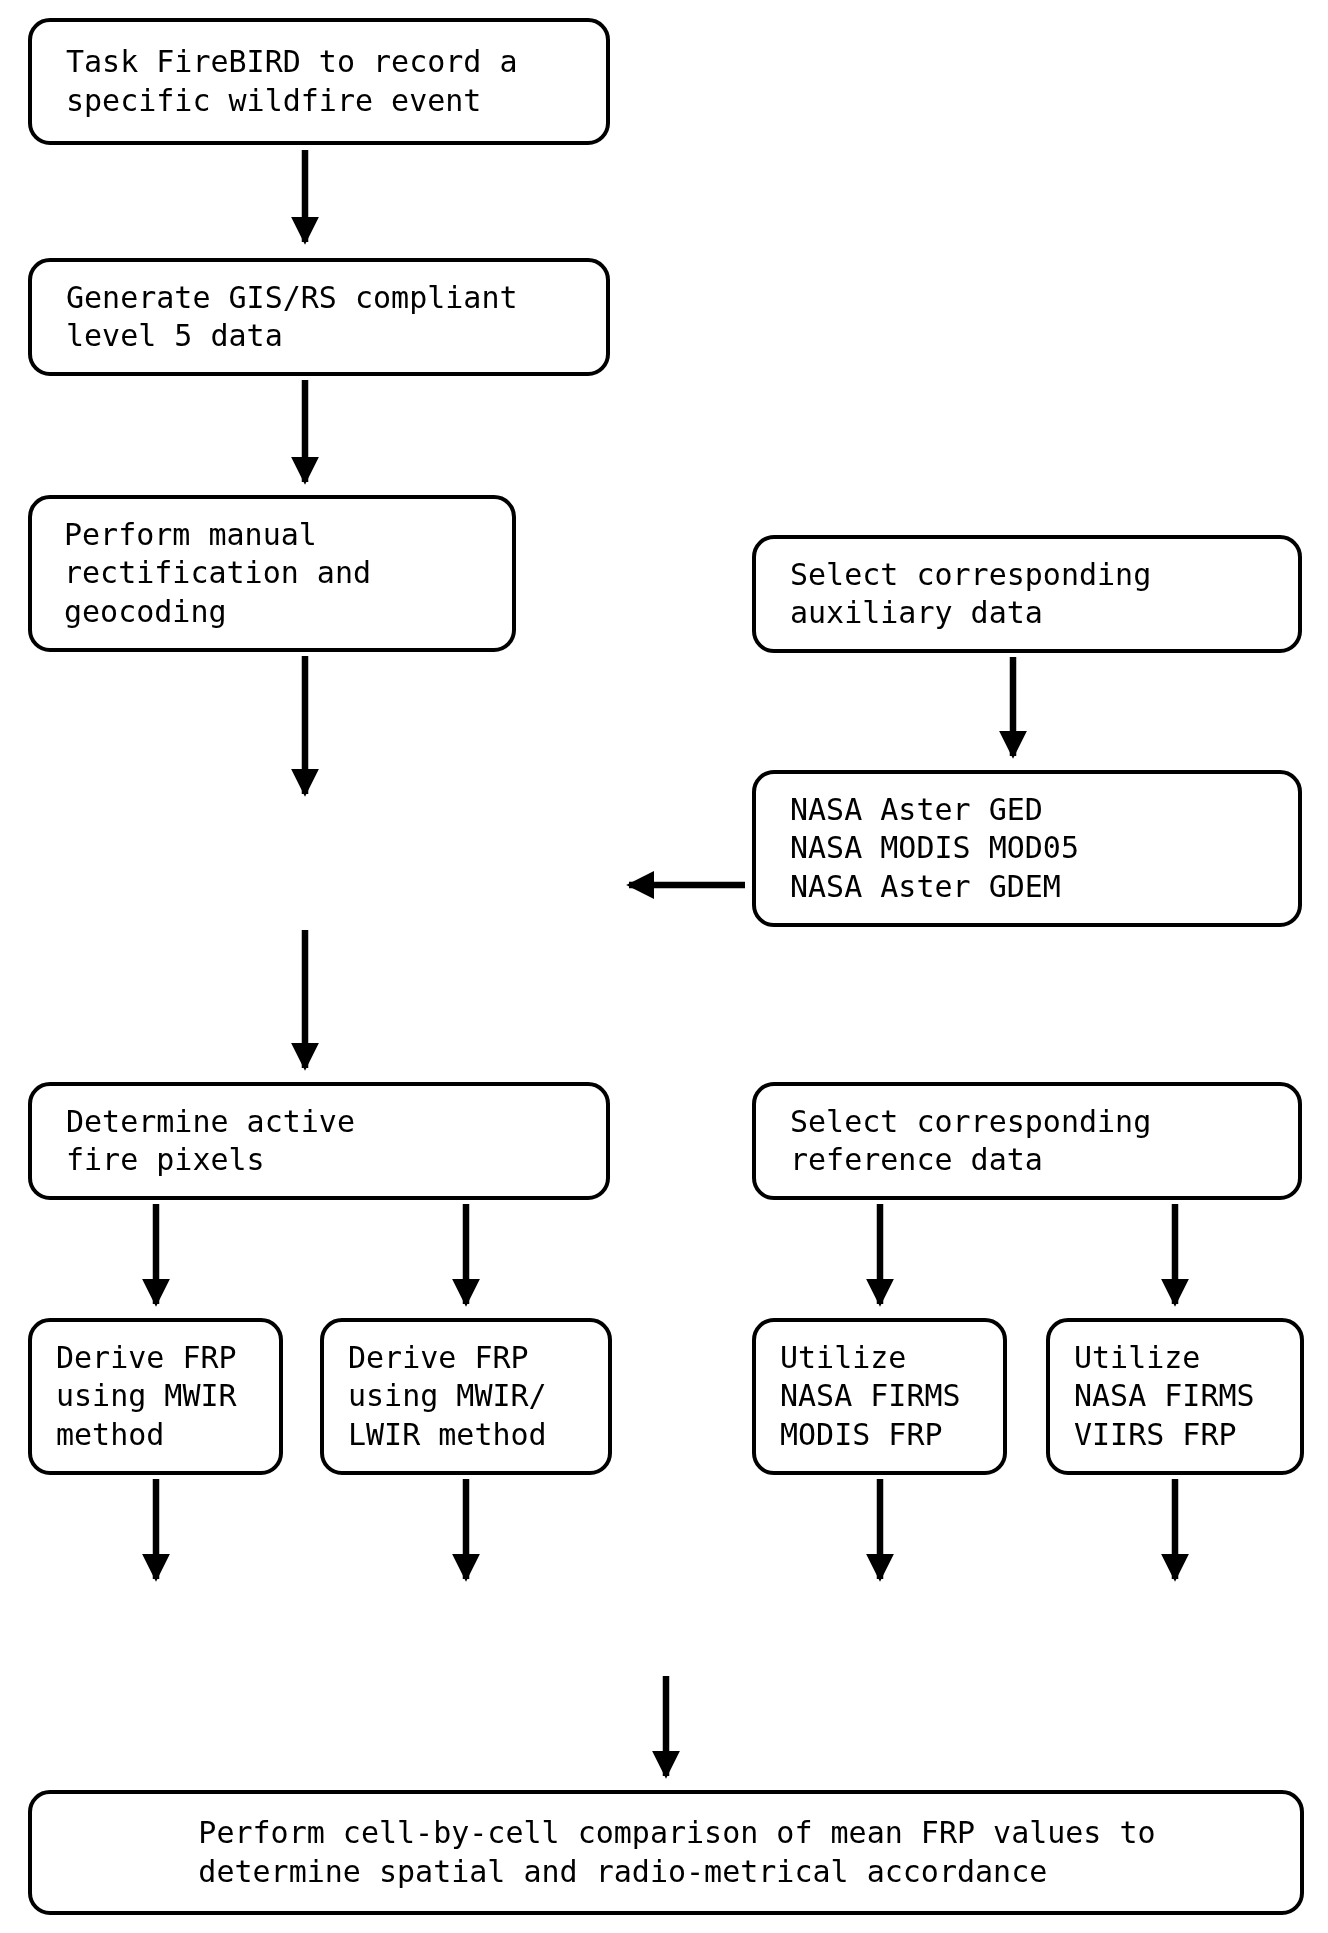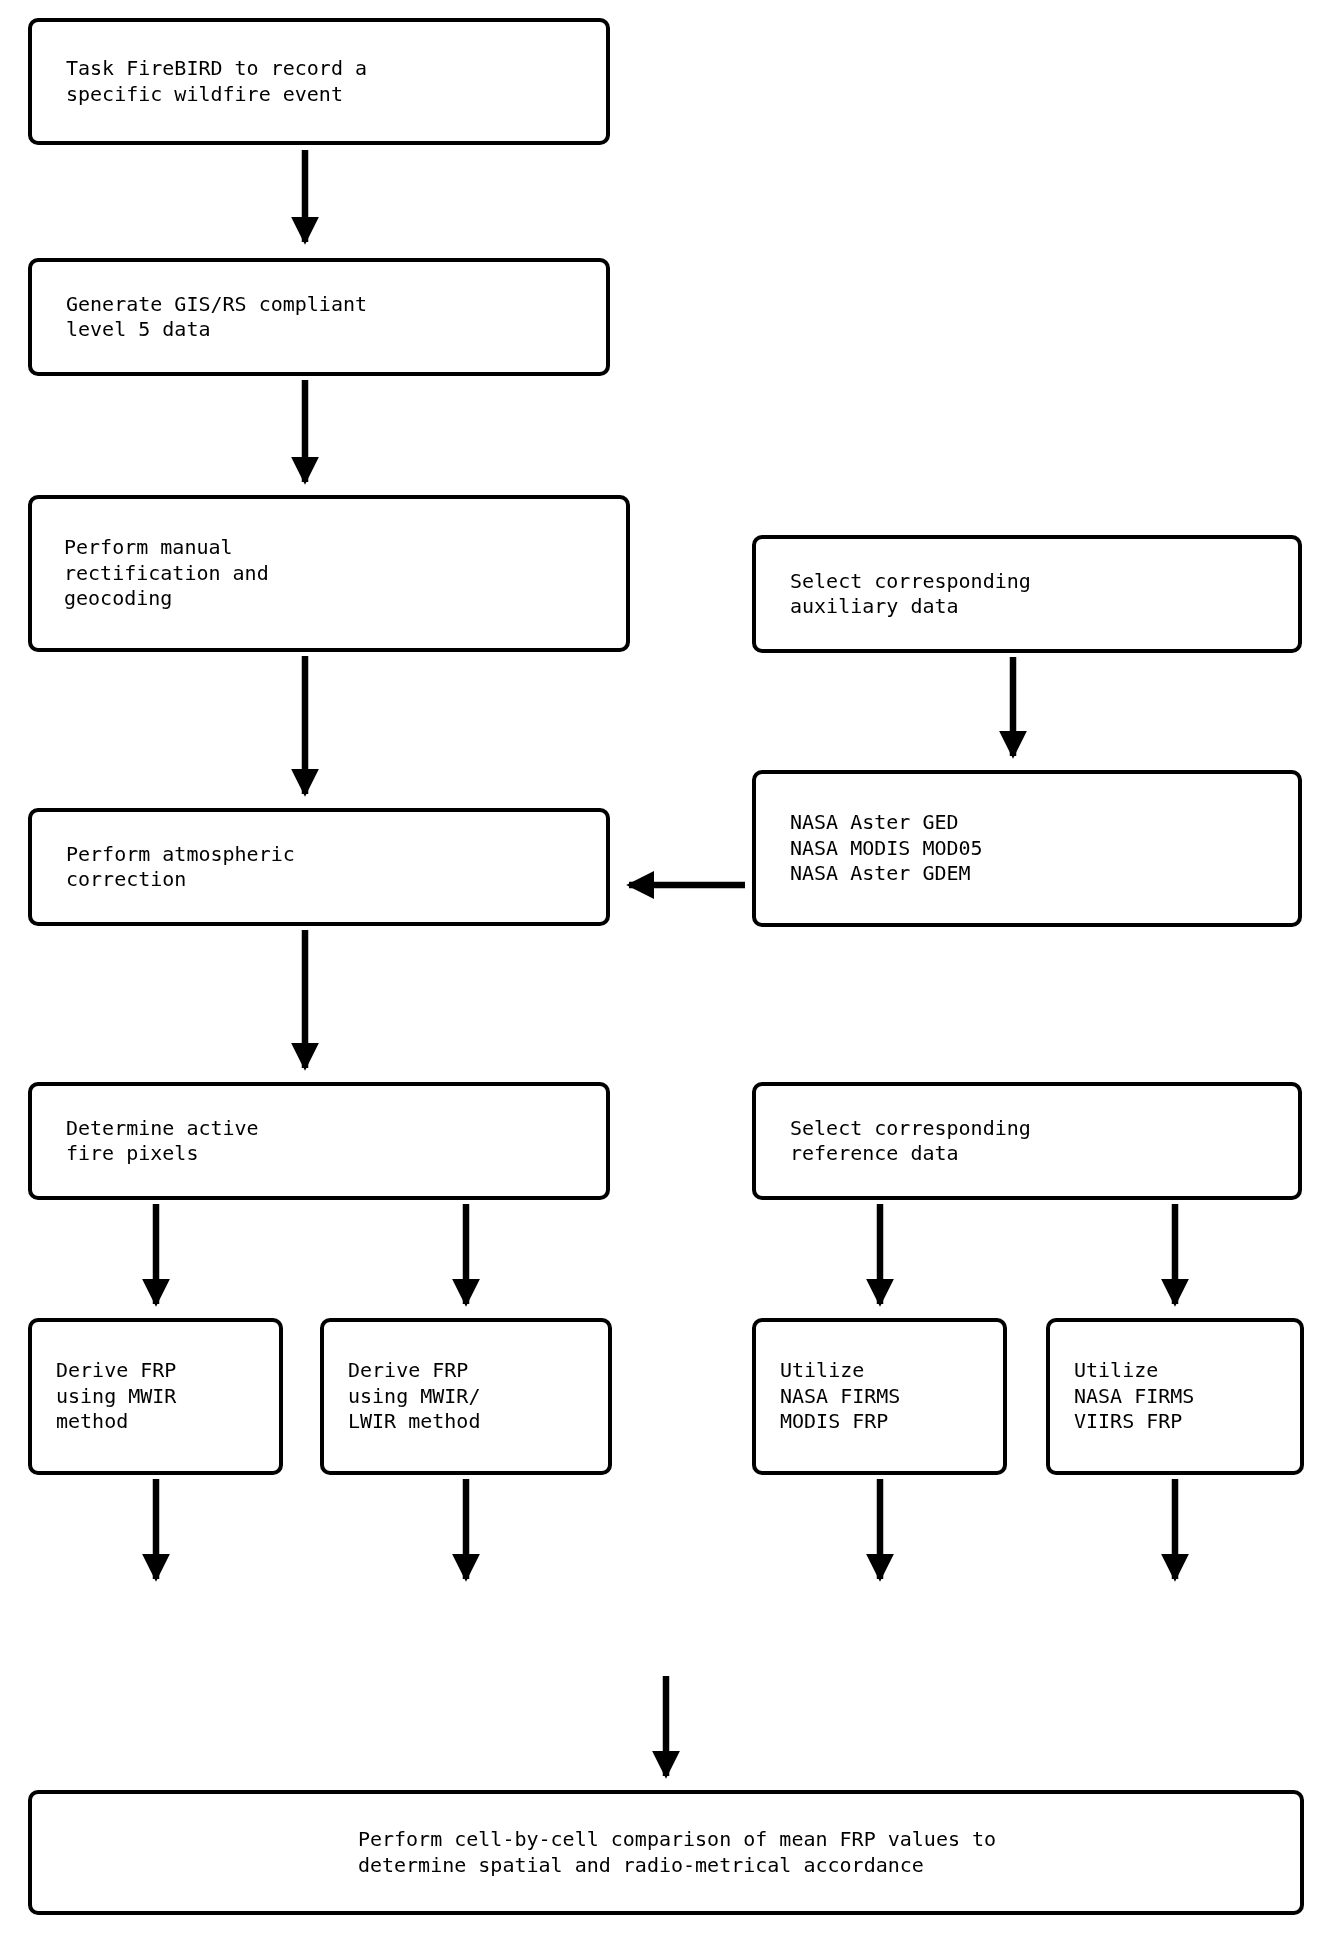--- a/index.html
+++ b/index.html
@@ -21,36 +21,36 @@
     left: 0; top: 0;
     width: 1328px;
     height: 1933px;
     pointer-events: none;
   }
   .arrows line { stroke: var(--arrow, #000000); stroke-width: 6.5; }
   .arrows .ah { fill: var(--arrow, #000000); }
   .node {
     position: absolute;
     border: 4px solid var(--border, #000000);
-    border-radius: 10px;
+    border-radius: 22px;
     background: var(--bg, #ffffff);
     display: flex;
     align-items: center;
     padding-left: 34px;
     padding-right: 12px;
-    font-size: 20px;
+    font-size: 30px;
     line-height: 1.27;
     color: var(--fg, #000000);
   }
   .node-label { white-space: pre-line; }
 
   
   #n-task      { left: 28px;   top: 18px;   width: 582px;  height: 127px; }
   #n-generate  { left: 28px;   top: 258px;  width: 582px;  height: 118px; }
-  #n-rectify   { left: 28px;   top: 495px;  width: 602px;  height: 157px; padding-left: 32px; }
+  #n-rectify   { left: 28px;   top: 495px;  width: 488px;  height: 157px; padding-left: 32px; }
   #n-atmo      { left: 28px;   top: 808px;  width: 582px;  height: 118px; }
   #n-firepix   { left: 28px;   top: 1082px; width: 582px;  height: 118px; }
   #n-selaux    { left: 752px;  top: 535px;  width: 550px;  height: 118px; }
   #n-auxdata   { left: 752px;  top: 770px;  width: 550px;  height: 157px; }
   #n-selref    { left: 752px;  top: 1082px; width: 550px;  height: 118px; }
   #n-mwir      { left: 28px;   top: 1318px; width: 255px;  height: 157px; padding-left: 24px; }
   #n-mwirlwir  { left: 320px;  top: 1318px; width: 292px;  height: 157px; padding-left: 24px; }
   #n-modisfrp  { left: 752px;  top: 1318px; width: 255px;  height: 157px; padding-left: 24px; }
   #n-viirsfrp  { left: 1046px; top: 1318px; width: 258px;  height: 157px; padding-left: 24px; }
   #n-normalize { left: 28px;   top: 1593px; width: 1276px; height: 79px;  }
@@ -104,24 +104,20 @@
     <span class="node-label">Select corresponding
 auxiliary data</span>
   </div>
 
   <div class="node" id="n-auxdata">
     <span class="node-label">NASA Aster GED
 NASA MODIS MOD05
 NASA Aster GDEM</span>
   </div>
 
-  <div class="node" id="n-atmo">
-    <span class="node-label">Perform atmospheric
-correction</span>
-  </div>
 
   <div class="node" id="n-firepix">
     <span class="node-label">Determine active
 fire pixels</span>
   </div>
 
   <div class="node" id="n-selref">
     <span class="node-label">Select corresponding
 reference data</span>
   </div>

